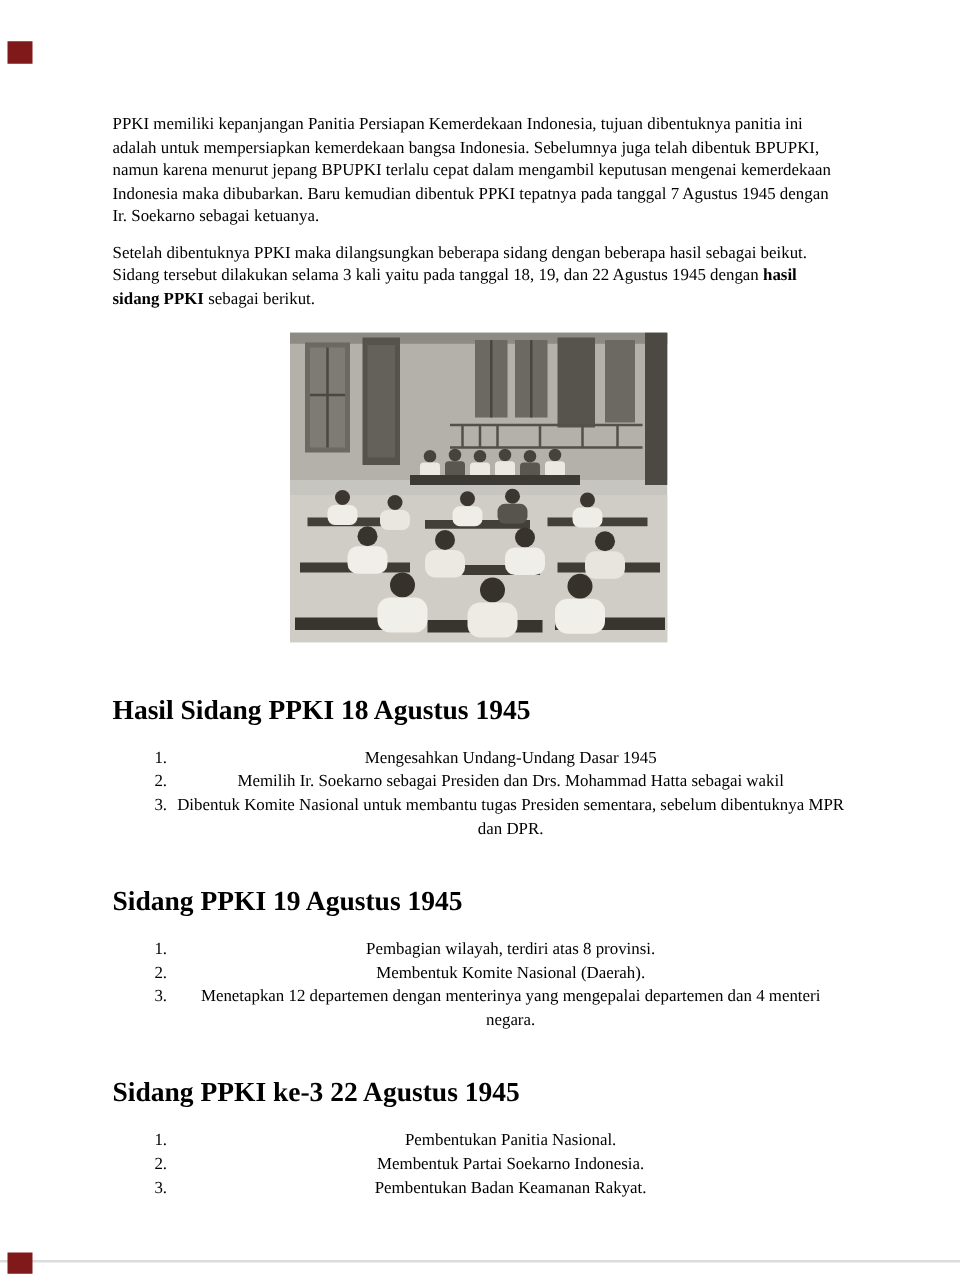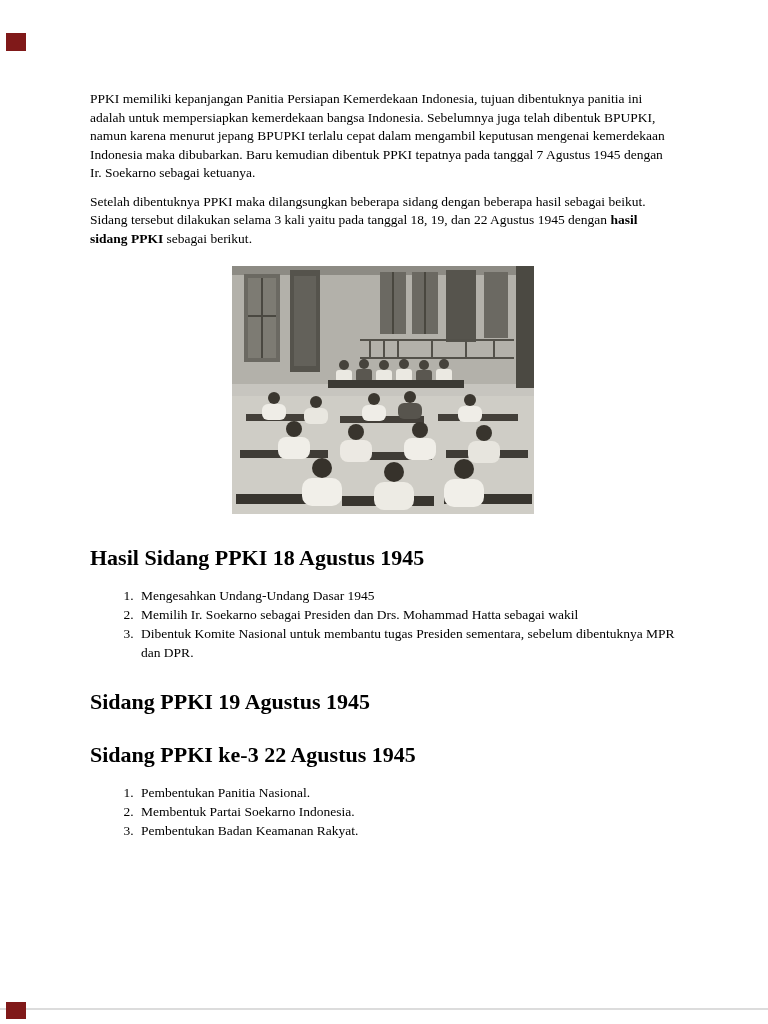--- a/index.html
+++ b/index.html
@@ -36,31 +36,31 @@
   }
   .photo-frame {
     display: inline-block;
     line-height: 0;
   }
 
   h2.doc-heading {
     font-size: 22px;
     font-weight: bold;
     line-height: 26px;
-    margin-top: 27px;
+    margin-top: 36px;
   }
   h2.spaced { }
 
   ol.doc-list {
     margin-top: 15px;
     padding-left: 47px;
     font-size: 13.5px;
     line-height: 19px;
   }
-  ol.doc-list li { padding-left: 4px; }
+  ol.doc-list li { padding-left: 4px; text-align: center; }
 
   .corner-mark {
     position: absolute;
     width: 20px;
     height: 18px;
     z-index: 3;
   }
   .corner-mark.top { left: 6px; top: 33px; }
   .corner-mark.bottom { left: 6px; top: 1002px; height: 17px; }
 
@@ -186,20 +186,25 @@
     </div>
 
     <h2 class="doc-heading">Hasil Sidang PPKI 18 Agustus 1945</h2>
     <ol class="doc-list">
       <li>Mengesahkan Undang-Undang Dasar 1945</li>
       <li>Memilih Ir. Soekarno sebagai Presiden dan Drs. Mohammad Hatta sebagai wakil</li>
       <li>Dibentuk Komite Nasional untuk membantu tugas Presiden sementara, sebelum dibentuknya MPR dan DPR.</li>
     </ol>
 
     <h2 class="doc-heading spaced">Sidang PPKI 19 Agustus 1945</h2>
+    <ol class="doc-list">
+      <li>Pembagian wilayah, terdiri atas 8 provinsi.</li>
+      <li>Membentuk Komite Nasional (Daerah).</li>
+      <li>Menetapkan 12 departemen dengan menterinya yang mengepalai departemen dan 4 menteri negara.</li>
+    </ol>
 
     <h2 class="doc-heading spaced">Sidang PPKI ke-3 22 Agustus 1945</h2>
     <ol class="doc-list">
       <li>Pembentukan Panitia Nasional.</li>
       <li>Membentuk Partai Soekarno Indonesia.</li>
       <li>Pembentukan Badan Keamanan Rakyat.</li>
     </ol>
 
   </div>
 

